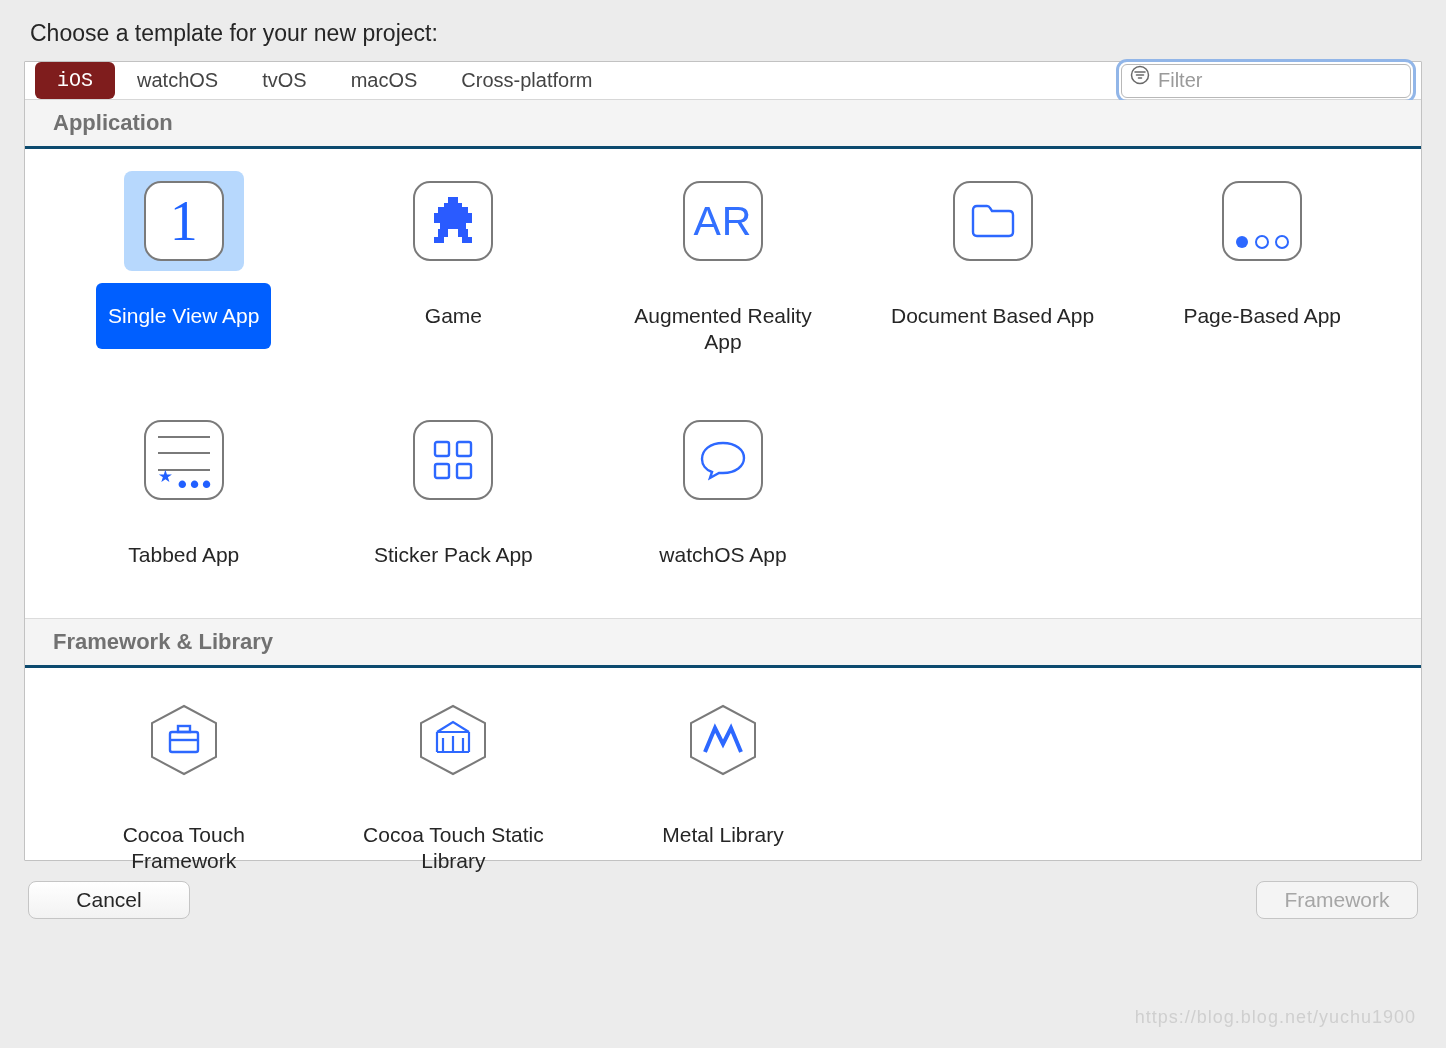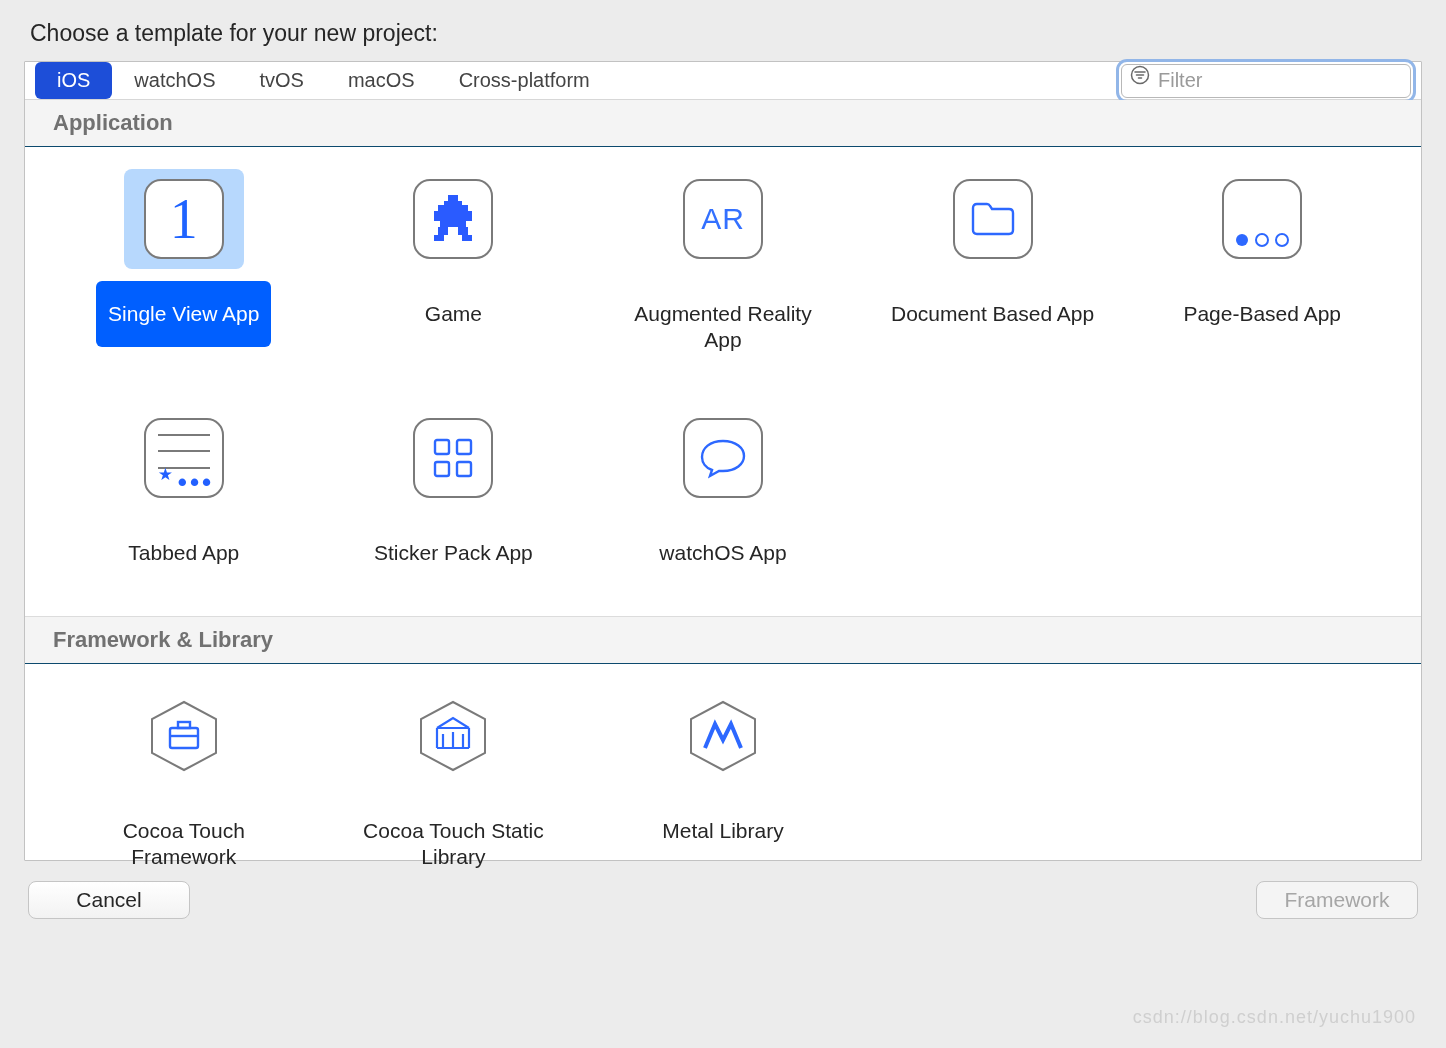--- a/index.html
+++ b/index.html
@@ -38,22 +38,23 @@
     gap: 0;
   }
   .tab {
     font-size: 20px;
     color: #444;
     padding: 7px 22px;
     border-radius: 6px;
     cursor: pointer;
   }
   .tab.active {
-    background: #1d4ed8;
+    background: #7f1d1d;
     color: #fff;
+    font-family: Liberation Mono, monospace;
   }
   .tabbar-spacer { flex: 1; }
   .filter-wrap {
     display: flex;
     width: 290px;
     height: 34px;
     border: 1px solid #b8b8b8;
     border-radius: 6px;
     padding: 0 8px;
     outline: 3px solid #92b6e8;
@@ -68,21 +69,21 @@
     width: 100%;
     margin-left: 8px;
     background: transparent;
   }
   .filter-input::placeholder { color: #9a9a9a; }
   .section-header {
     font-size: 22px;
     color: #717171;
     font-weight: 600;
     background: #f4f4f4;
-    border-bottom: 1px solid #0c4a6e;
+    border-bottom: 3px solid #0c4a6e;
     padding: 10px 28px;
   }
   .section-body {
     padding: 18px 24px 30px 24px;
   }
   .grid {
     display: grid;
     grid-template-columns: repeat(5, 1fr);
     row-gap: 30px;
   }
@@ -233,21 +234,21 @@
                 </g>
               </svg>
             </div>
           </div>
           <div class="cell-label">Game</div>
         </div>
 
         <div class="cell">
           <div class="icon-wrap">
             <div class="icon-tile">
-              <span style="font-size:30px;color:#3370ff;font-weight:300;letter-spacing:1px;">AR</span>
+              <span style="font-size:41px;color:#3370ff;font-weight:300;letter-spacing:1px;">AR</span>
             </div>
           </div>
           <div class="cell-label">Augmented Reality App</div>
         </div>
 
         <div class="cell">
           <div class="icon-wrap">
             <div class="icon-tile">
               <svg width="48" height="38" viewBox="0 0 48 38">
                 <path d="M4 8 Q4 4 8 4 L18 4 Q20 4 21 6 L23 9 L40 9 Q44 9 44 13 L44 30 Q44 34 40 34 L8 34 Q4 34 4 30 Z" fill="none" stroke="#2d68ff" stroke-width="2.4"></path>
@@ -359,13 +360,13 @@
 
   </div>
 
   <div class="footer">
     <div class="btn">Cancel</div>
     <div class="footer-spacer"></div>
     <div class="btn disabled">Framework</div>
   </div>
 </div>
 
-<div class="watermark">csdn://blog.csdn.net/yuchu1900</div>
+<div class="watermark">https://blog.blog.net/yuchu1900</div>
 
 </body></html>

